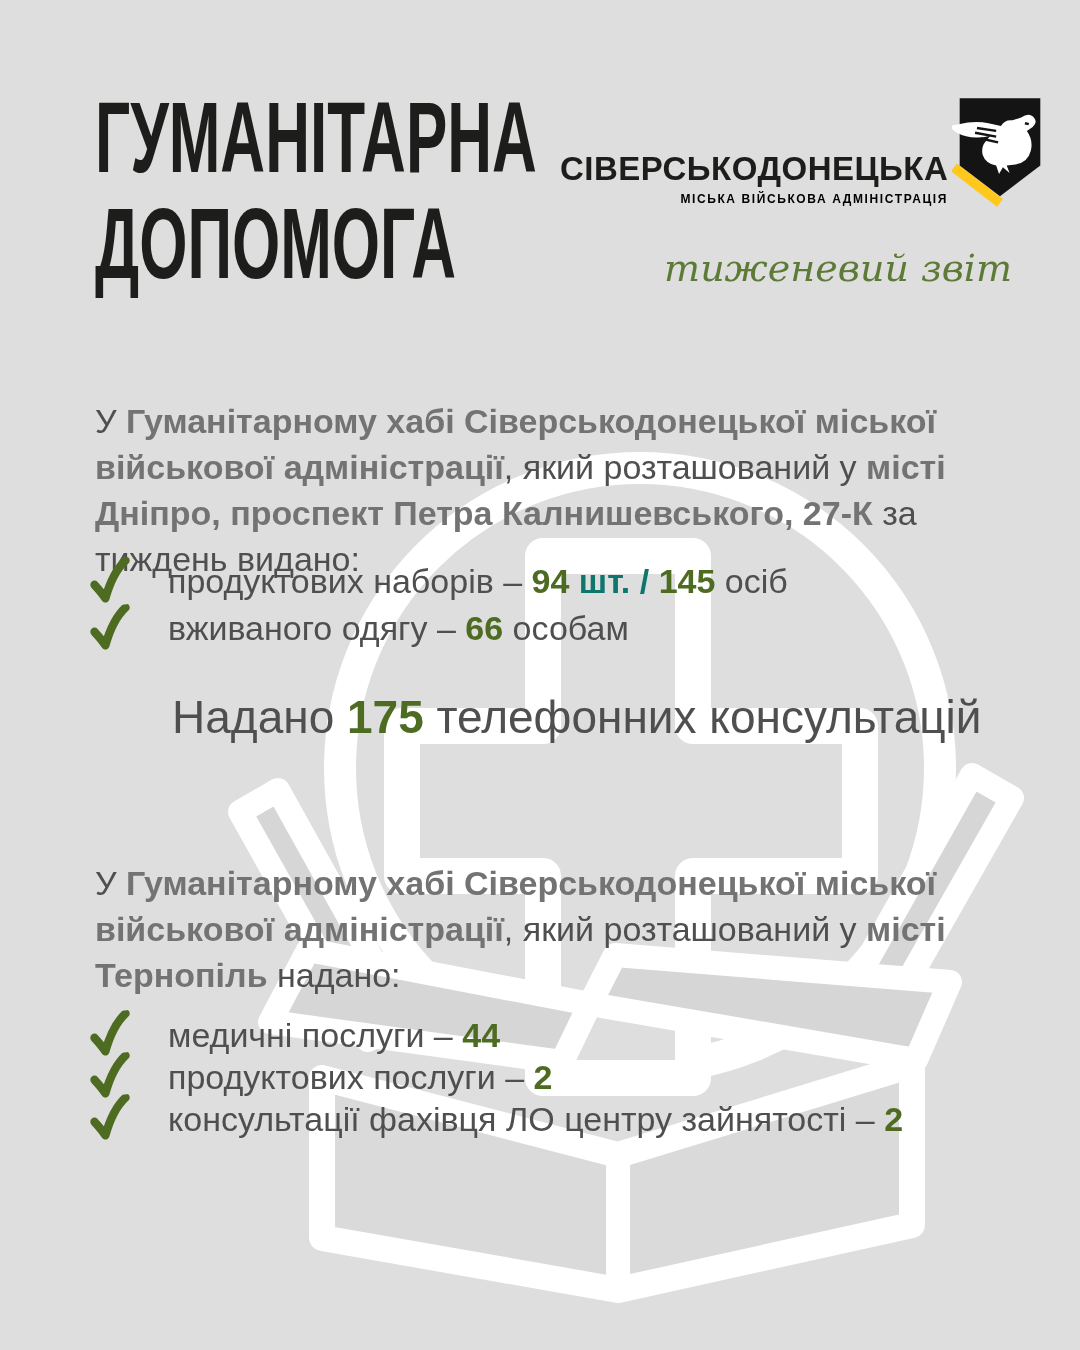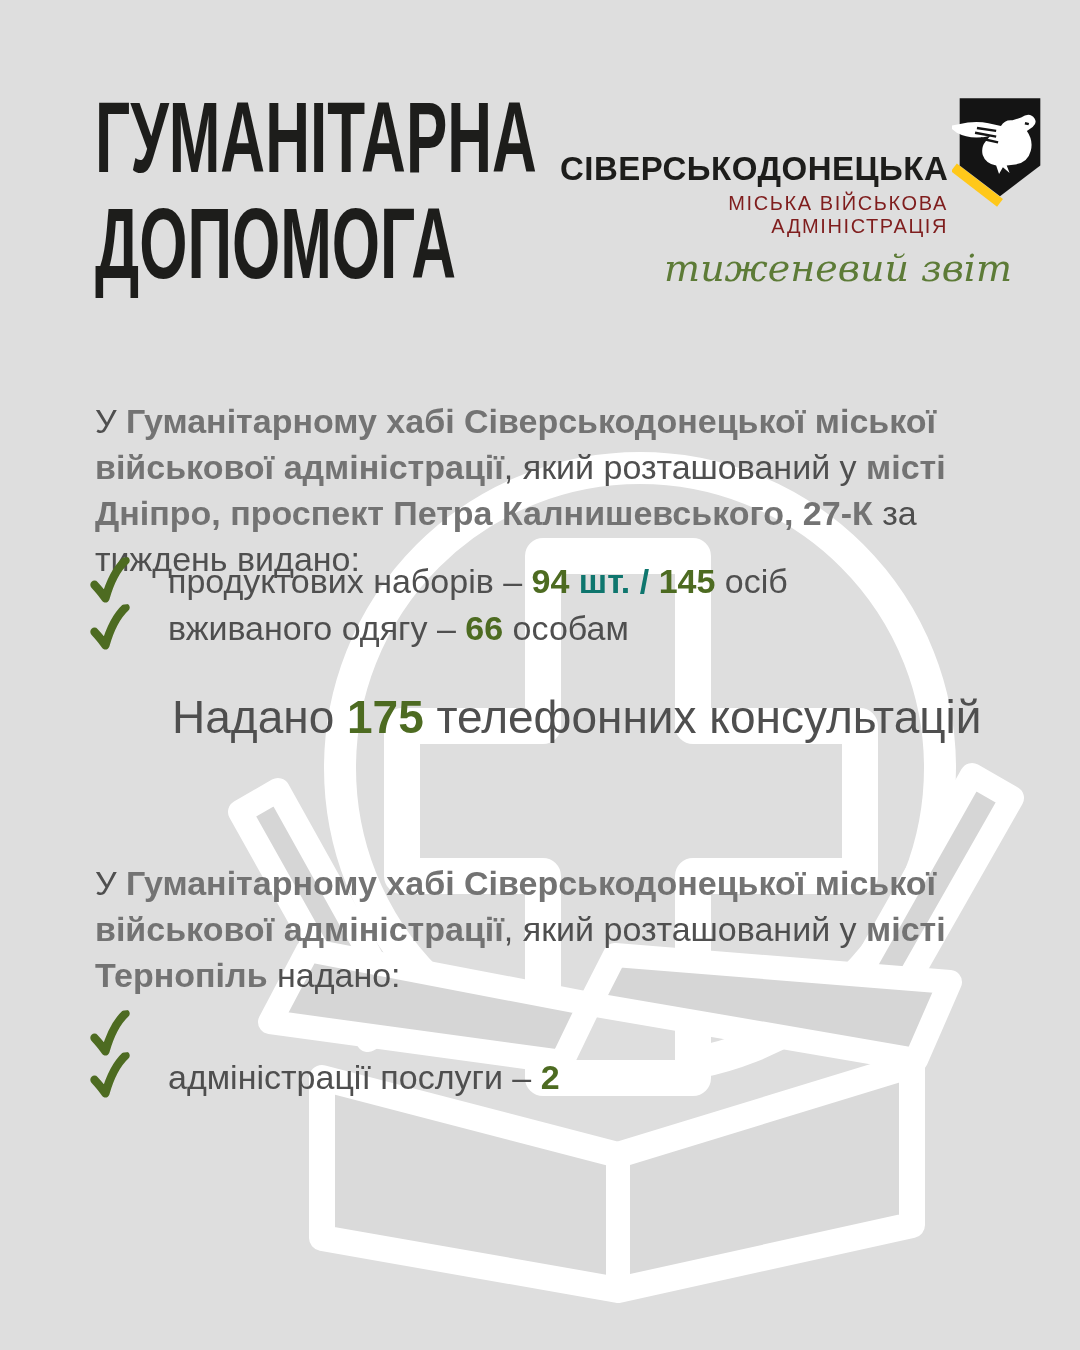--- a/index.html
+++ b/index.html
@@ -19,21 +19,21 @@
     font-size:100px; line-height:106px; font-weight:700;
     color:#1d1d1b; letter-spacing:0px;
     transform:scaleX(.62); transform-origin:left top;
     white-space:nowrap;
   }
   .org{
     position:absolute; left:560px; top:104px; width:388px;
     text-align:right; color:#1d1d1b;margin-top:48px;
   }
   .org-name{font-size:33px; font-weight:700; letter-spacing:.5px; line-height:34px;}
-  .org-sub{font-size:20px; font-weight:400; letter-spacing:1.6px; margin-top:6px; color:#7f1d1d;}
+  .org-sub{font-size:12px; font-weight:700; letter-spacing:1.6px; margin-top:6px; color:#000000;}
   .shield{position:absolute; left:952px; top:96px; width:96px; height:112px;}
   .script{
     position:absolute; left:600px; top:238px; width:412px;
     text-align:right;
     font-family:"DejaVu Serif", serif; font-style:italic;
     font-size:38px; line-height:60px; color:#5d7b37;
   }
 
   
   .para{
@@ -128,23 +128,30 @@
 
     <div class="note"><span>Надано </span><span class="num">175</span><span> телефонних консультацій</span></div>
 
     <div class="para p2"><span>У </span><b>Гуманітарному хабі Сіверськодонецької міської військової адміністрації</b><span>, який розташований у </span><b>місті Тернопіль</b><span> надано:</span></div>
 
     <div class="list list2">
       <div class="row">
         <svg class="check" viewBox="0 0 44 44">
           <path d="M6 23 C9 27 12 31 15 37 C21 22 30 9 38 3" fill="none" stroke="#4d6b21" stroke-width="8" stroke-linecap="round" stroke-linejoin="round"></path>
         </svg>
+        <span class="row-text"><span>медичні послуги – </span><span class="num">44</span></span>
       </div>
       <div class="row">
         <svg class="check" viewBox="0 0 44 44">
           <path d="M6 23 C9 27 12 31 15 37 C21 22 30 9 38 3" fill="none" stroke="#4d6b21" stroke-width="8" stroke-linecap="round" stroke-linejoin="round"></path>
         </svg>
-        <span class="row-text"><span>адміністрації послуги – </span><span class="num">2</span></span>
+        <span class="row-text"><span>продуктових послуги – </span><span class="num">2</span></span>
+      </div>
+      <div class="row">
+        <svg class="check" viewBox="0 0 44 44">
+          <path d="M6 23 C9 27 12 31 15 37 C21 22 30 9 38 3" fill="none" stroke="#4d6b21" stroke-width="8" stroke-linecap="round" stroke-linejoin="round"></path>
+        </svg>
+        <span class="row-text"><span>консультації фахівця ЛО центру зайнятості – </span><span class="num">2</span></span>
       </div>
     </div>
 
   </div>
 </div>
 
 </body></html>

